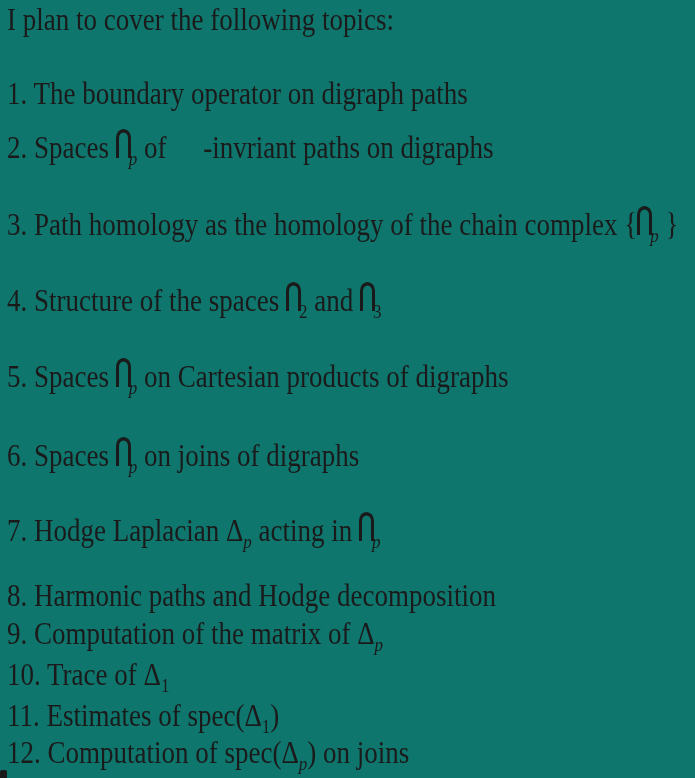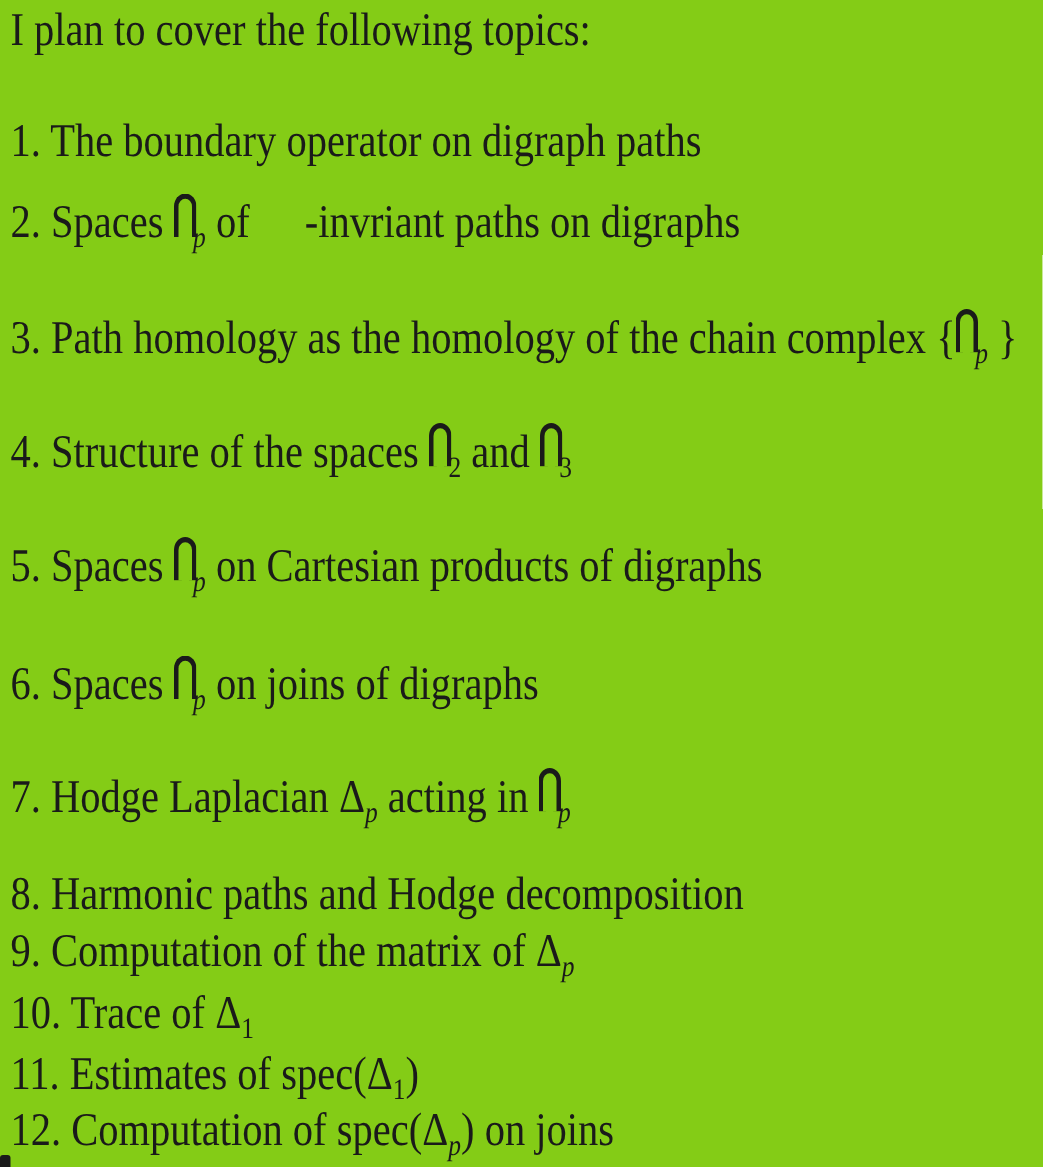--- a/index.html
+++ b/index.html
@@ -4,21 +4,21 @@
 <style>
   html, body {
     margin: 0;
     padding: 0;
     background: #ffffff;
   }
   .page {
     position: relative;
     width: 695px;
     height: 778px;
-    background: #84cc16;
+    background: #0f766e;
     overflow: hidden;
     font-family: "Liberation Serif", "DejaVu Serif", serif;
     color: #1a1a1a;
   }
   .line {
     position: absolute;
     left: 7px;
     font-size: 27px;
     line-height: 33px;
     white-space: pre;

